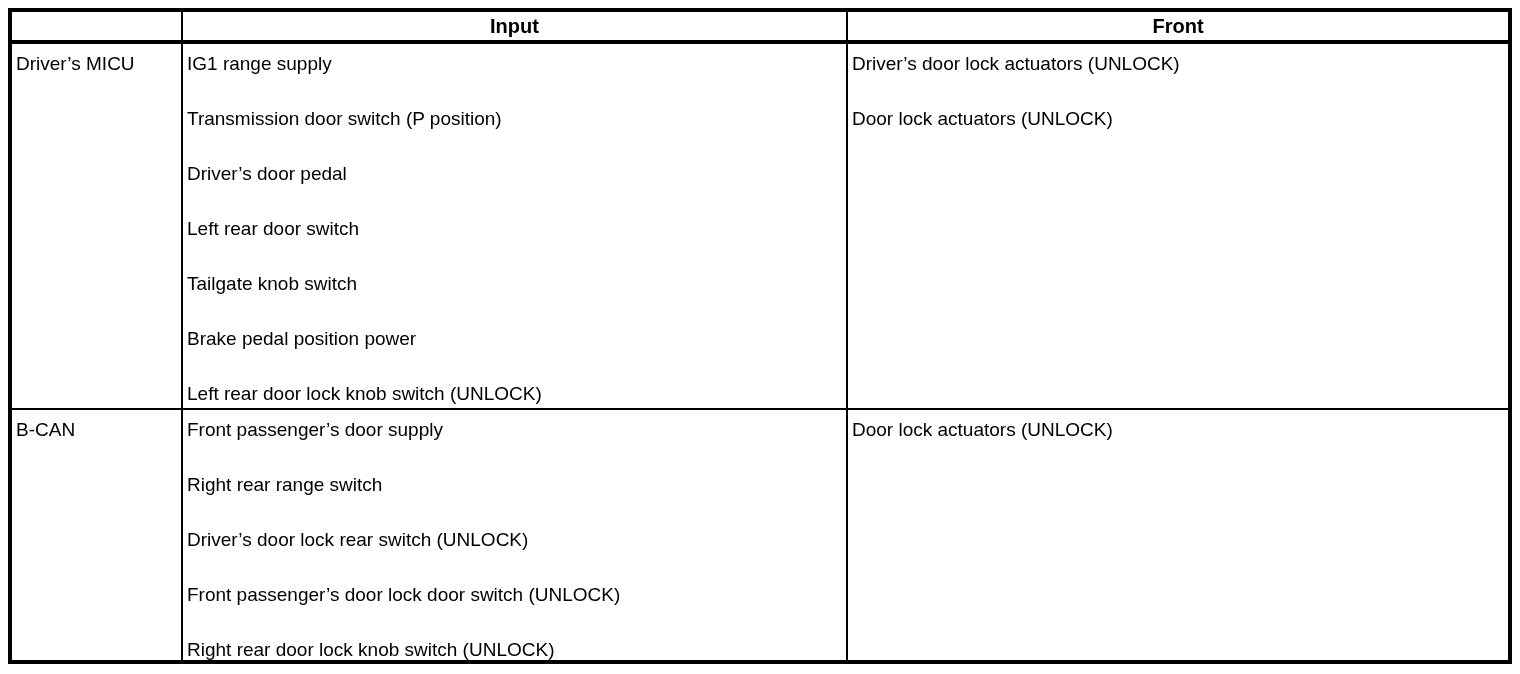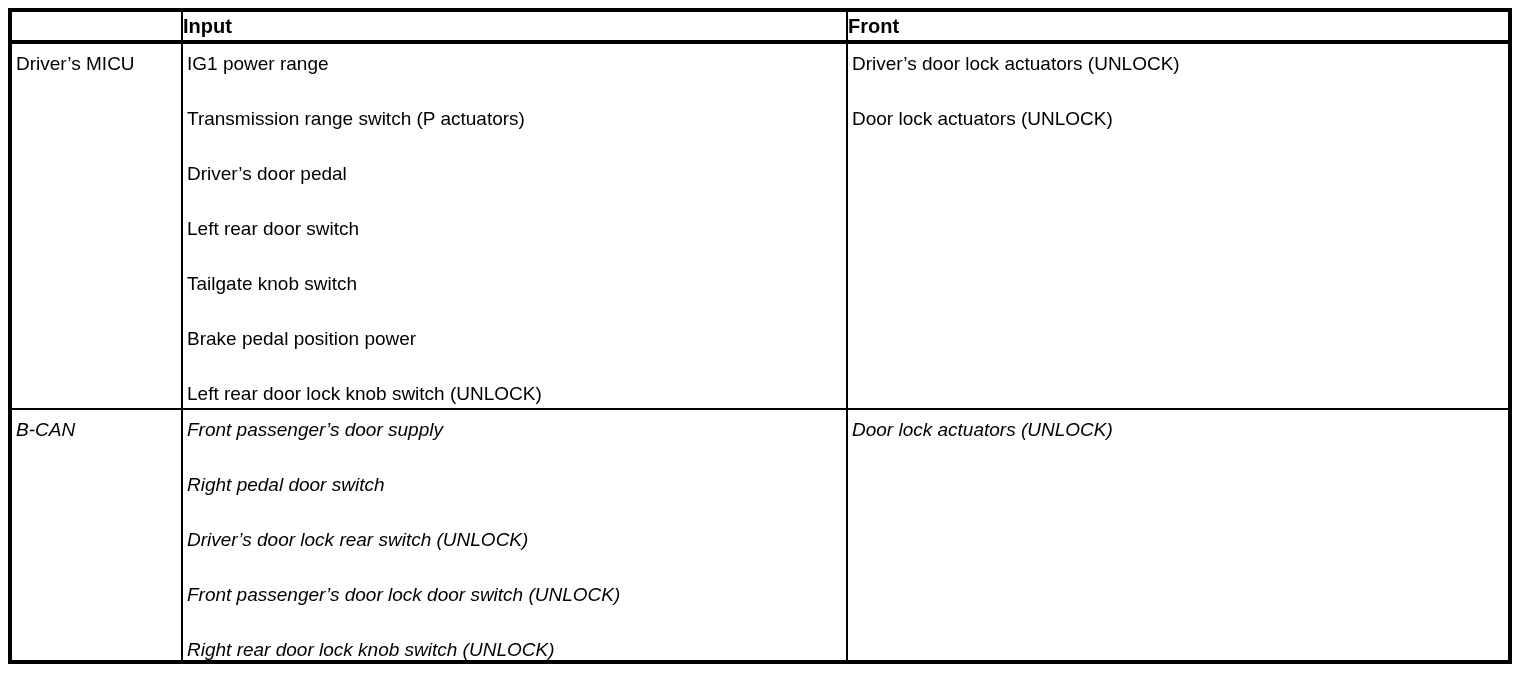--- a/index.html
+++ b/index.html
@@ -28,27 +28,27 @@
   table.io-table td {
     border: 2px solid #000000;
     vertical-align: top;
     padding: 0;
     overflow: hidden;
   }
   table.io-table thead th {
     border-bottom: 4px solid #000000;
     font-weight: bold;
     font-size: 20px;
-    text-align: left;
+    text-align: center;
     vertical-align: middle;
     height: 32px;
     line-height: 22px;
   }
   tbody tr.row-1 { height: 367px; }
-  tbody tr.row-2 { height: 251px; font-style: italic; }
+  tbody tr.row-2 { height: 251px; }
   .cell-inner {
     padding: 9px 4px 0 4px;
     font-size: 19px;
   }
   .item {
     line-height: 21px;
     margin-bottom: 34px;
     white-space: nowrap;
   }
   .item:last-child { margin-bottom: 0; }
@@ -72,22 +72,22 @@
     </thead>
     <tbody>
   <tr class="row-1">
     <td>
       <div class="cell-inner">
         <div class="item">Driver’s MICU</div>
       </div>
     </td>
     <td>
       <div class="cell-inner">
-              <div class="item">IG1 power range</div>
-              <div class="item">Transmission range switch (P actuators)</div>
+              <div class="item">IG1 range supply</div>
+              <div class="item">Transmission door switch (P position)</div>
               <div class="item">Driver’s door pedal</div>
               <div class="item">Left rear door switch</div>
               <div class="item">Tailgate knob switch</div>
               <div class="item">Brake pedal position power</div>
               <div class="item">Left rear door lock knob switch (UNLOCK)</div>
             </div>
     </td>
     <td>
       <div class="cell-inner">
               <div class="item">Driver’s door lock actuators (UNLOCK)</div>
@@ -98,21 +98,21 @@
 
   <tr class="row-2">
     <td>
       <div class="cell-inner">
         <div class="item">B-CAN</div>
       </div>
     </td>
     <td>
       <div class="cell-inner">
               <div class="item">Front passenger’s door supply</div>
-              <div class="item">Right pedal door switch</div>
+              <div class="item">Right rear range switch</div>
               <div class="item">Driver’s door lock rear switch (UNLOCK)</div>
               <div class="item">Front passenger’s door lock door switch (UNLOCK)</div>
               <div class="item">Right rear door lock knob switch (UNLOCK)</div>
             </div>
     </td>
     <td>
       <div class="cell-inner">
               <div class="item">Door lock actuators (UNLOCK)</div>
             </div>
     </td>

